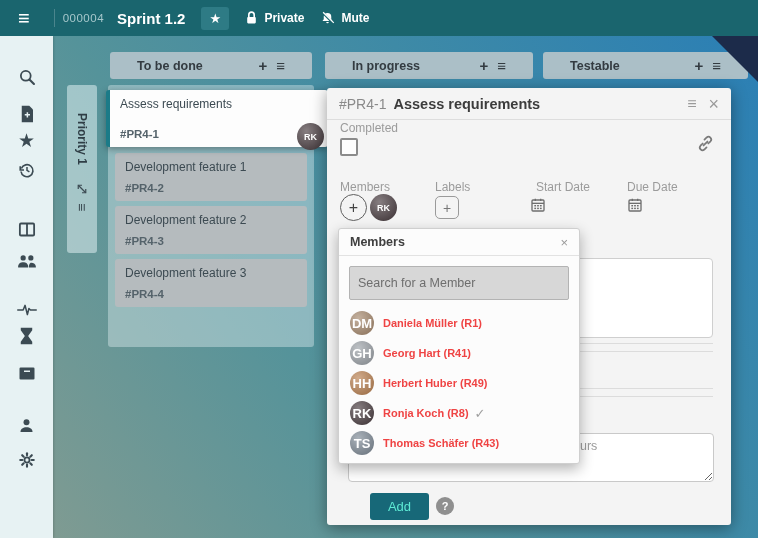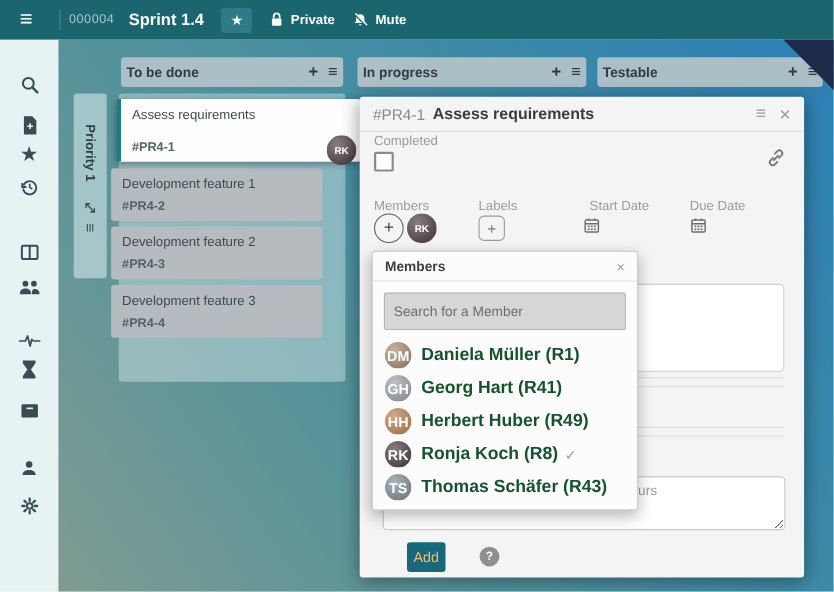--- a/index.html
+++ b/index.html
@@ -33,31 +33,31 @@
           border-top:46px solid #1c2b4a; border-left:46px solid transparent; z-index:5; }
 
   .swimlane { position:absolute; left:67px; top:85px; width:30px; height:168px;
               background:rgba(222,238,240,.55); border-radius:3px; display:flex; flex-direction:column;
               align-items:center; padding-top:28px; }
   .swimlane-label { writing-mode:vertical-rl; font-size:12px; font-weight:bold; color:#2f3e46; }
   .swim-collapse { margin-top:18px; cursor:pointer; }
   .swim-drag { margin-top:4px; transform:rotate(90deg); color:#3c4b53; font-size:14px; cursor:grab; }
 
   .col-header { position:absolute; top:52px; height:27px; background:#abbfc7; border-radius:3px;
-                display:flex; align-items:center; padding:0 5px; z-index:2; }
+                display:flex; align-items:center; padding:0 27px; z-index:2; }
   .col-header .label { font-size:12.5px; font-weight:bold; color:#333b41; flex:1; }
   .col-btn { font-size:15px; font-weight:bold; color:#333b41; margin-left:9px; line-height:1; cursor:pointer; }
   .col-body { position:absolute; left:108px; top:85px; width:206px; height:262px;
               background:rgba(224,239,241,.42); border-radius:3px; }
 
   .card { position:absolute; border-radius:3px; cursor:pointer; padding:7px 10px;
           display:flex; flex-direction:column; justify-content:space-between; }
   .card .title { font-size:12px; color:#3c4a52; }
   .card .cid { font-size:11.5px; font-weight:bold; color:#55636b; }
-  .card-gray { left:101px; width:192px; height:48px; background:#b5bbbe; }
+  .card-gray { left:115px; width:192px; height:48px; background:#b5bbbe; }
   .card-active { left:106px; top:90px; width:222px; height:57px; background:#fdfdfd;
                  border-left:4px solid #1b7b88; box-shadow:0 2px 7px rgba(0,0,0,.35); z-index:3; }
   .avatar { border-radius:50%; color:#fff; font-weight:bold; display:flex; align-items:center;
             justify-content:center; background-image:radial-gradient(circle at 35% 30%,rgba(255,255,255,.35),rgba(0,0,0,.18)); }
   .card-avatar { position:absolute; right:4px; bottom:-3px; width:27px; height:27px; font-size:9px; z-index:4; }
 
   
   .modal { position:absolute; left:327px; top:88px; width:404px; height:437px; background:#f4f4f4;
            border-radius:3px; box-shadow:0 3px 16px rgba(0,0,0,.4); z-index:10; }
   .modal-header { height:32px; display:flex; align-items:center; padding:0 12px; border-bottom:1px solid #ddd; }
@@ -77,53 +77,53 @@
                 font-size:14px; color:#777; cursor:pointer; }
   .cal-btn { position:absolute; top:109px; cursor:pointer; }
   .desc-box { position:absolute; left:21px; top:170px; width:365px; height:80px; background:#fff;
               border:1px solid #cfcfcf; border-radius:4px; }
   .strip { position:absolute; left:21px; right:18px; height:9px;
            border-top:1px solid #dcdcdc; border-bottom:1px solid #dcdcdc; }
   .comment-box { position:absolute; left:21px; top:345px; width:366px; height:49px; background:#fff;
                  border:1px solid #c9c9c9; border-radius:4px; font-family:"Liberation Sans",sans-serif;
                  font-size:12.5px; padding:5px 8px; color:#333; }
   .ph-fragment { position:absolute; left:253px; top:351px; font-size:12.5px; color:#9b9b9b; }
-  .add-btn { position:absolute; left:43px; top:405px; width:35px; height:27px; background:#176878;
-             color:#fdba74; font-size:13px; border:none; border-radius:3px; cursor:pointer;
+  .add-btn { position:absolute; left:43px; top:405px; width:59px; height:27px; background:#176878;
+             color:#5eead4; font-size:13px; border:none; border-radius:3px; cursor:pointer;
              font-family:"Liberation Sans",sans-serif; }
   .help-btn { position:absolute; left:109px; top:409px; width:18px; height:18px; border-radius:50%;
               background:#8f8f8f; color:#fff; font-size:11px; font-weight:bold; display:flex;
               align-items:center; justify-content:center; cursor:pointer; }
 
   
   .popup { position:absolute; left:338px; top:228px; width:242px; height:236px; background:#fcfcfc;
            border:1px solid #cfcfcf; border-radius:3px; box-shadow:0 5px 14px rgba(0,0,0,.3); z-index:20; }
   .popup-header { height:27px; display:flex; align-items:center; justify-content:space-between;
                   padding:0 11px; border-bottom:1px solid #e2e2e2; }
   .popup-title { font-size:12.5px; font-weight:bold; color:#3f3f3f; }
   .popup-close { font-size:13px; color:#9a9a9a; cursor:pointer; }
   .member-search { margin:10px 10px 8px; width:calc(100% - 20px); height:26px; background:#d7d7d7;
                    border:1px solid #b3b3b3; border-radius:2px; padding:16px 8px; font-size:12.5px;
                    color:#333; font-family:"Liberation Sans",sans-serif; }
   .member-search::placeholder { color:#6e6e6e; opacity:1; }
   .member-row { height:30px; display:flex; align-items:center; padding-left:11px; cursor:pointer; }
   .member-row .avatar { width:24px; height:24px; font-size:13px; }
-  .member-name { margin-left:9px; font-size:16px; font-weight:bold; color:#14532d; }
+  .member-name { margin-left:9px; font-size:11px; font-weight:bold; color:#ef4444; }
   .member-check { margin-left:6px; color:#9e9e9e; font-size:13px; }
 
   svg { display:block; }
 </style>
 </head>
 <body>
 
 <div class="topbar">
   <span class="menu-btn">≡</span>
   <span class="tb-divider"></span>
   <span class="board-number">000004</span>
-  <span class="board-title">Sprint 1.4</span>
+  <span class="board-title">Sprint 1.2</span>
   <span class="star-btn">
     <span>★</span>
   </span>
   <span class="tb-item">
     <svg width="13" height="14" viewBox="0 0 24 26">
       <path d="M7 11V7a5 5 0 0 1 10 0v4" fill="none" stroke="#fff" stroke-width="3"></path>
       <rect x="4" y="11" width="16" height="12" rx="2" fill="#fff"></rect>
     </svg>
     <span>Private</span>
   </span>

